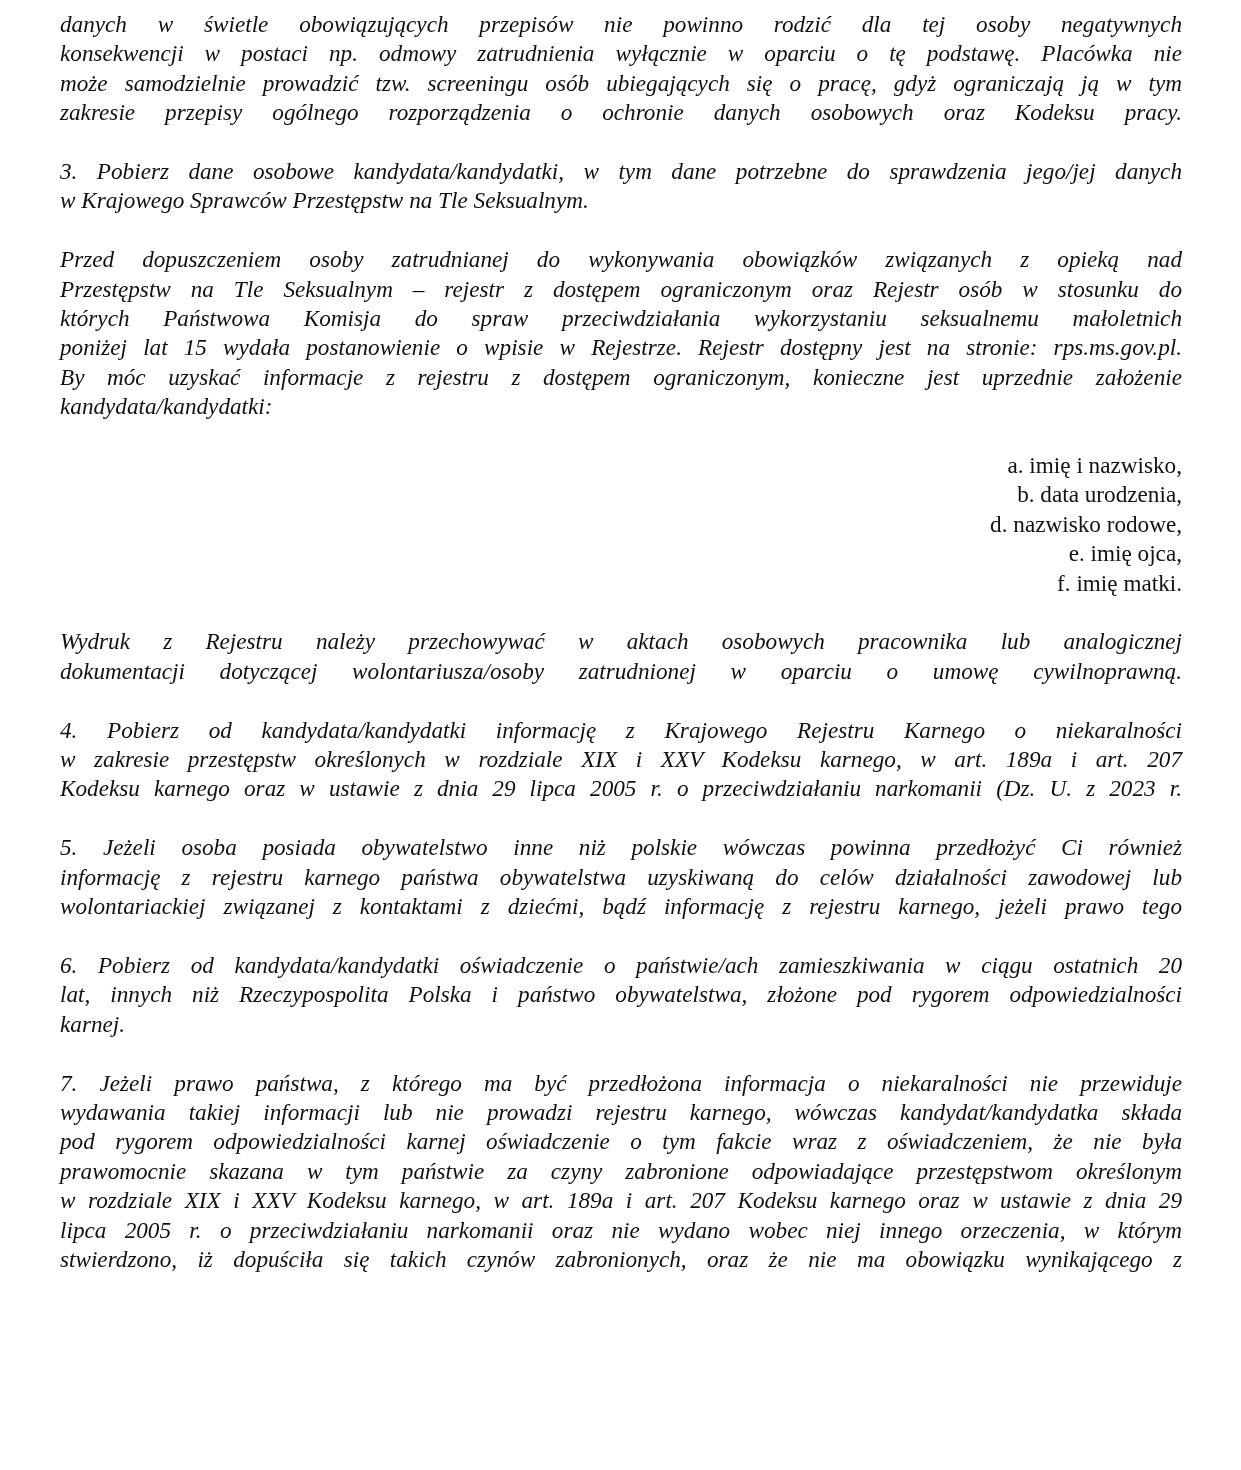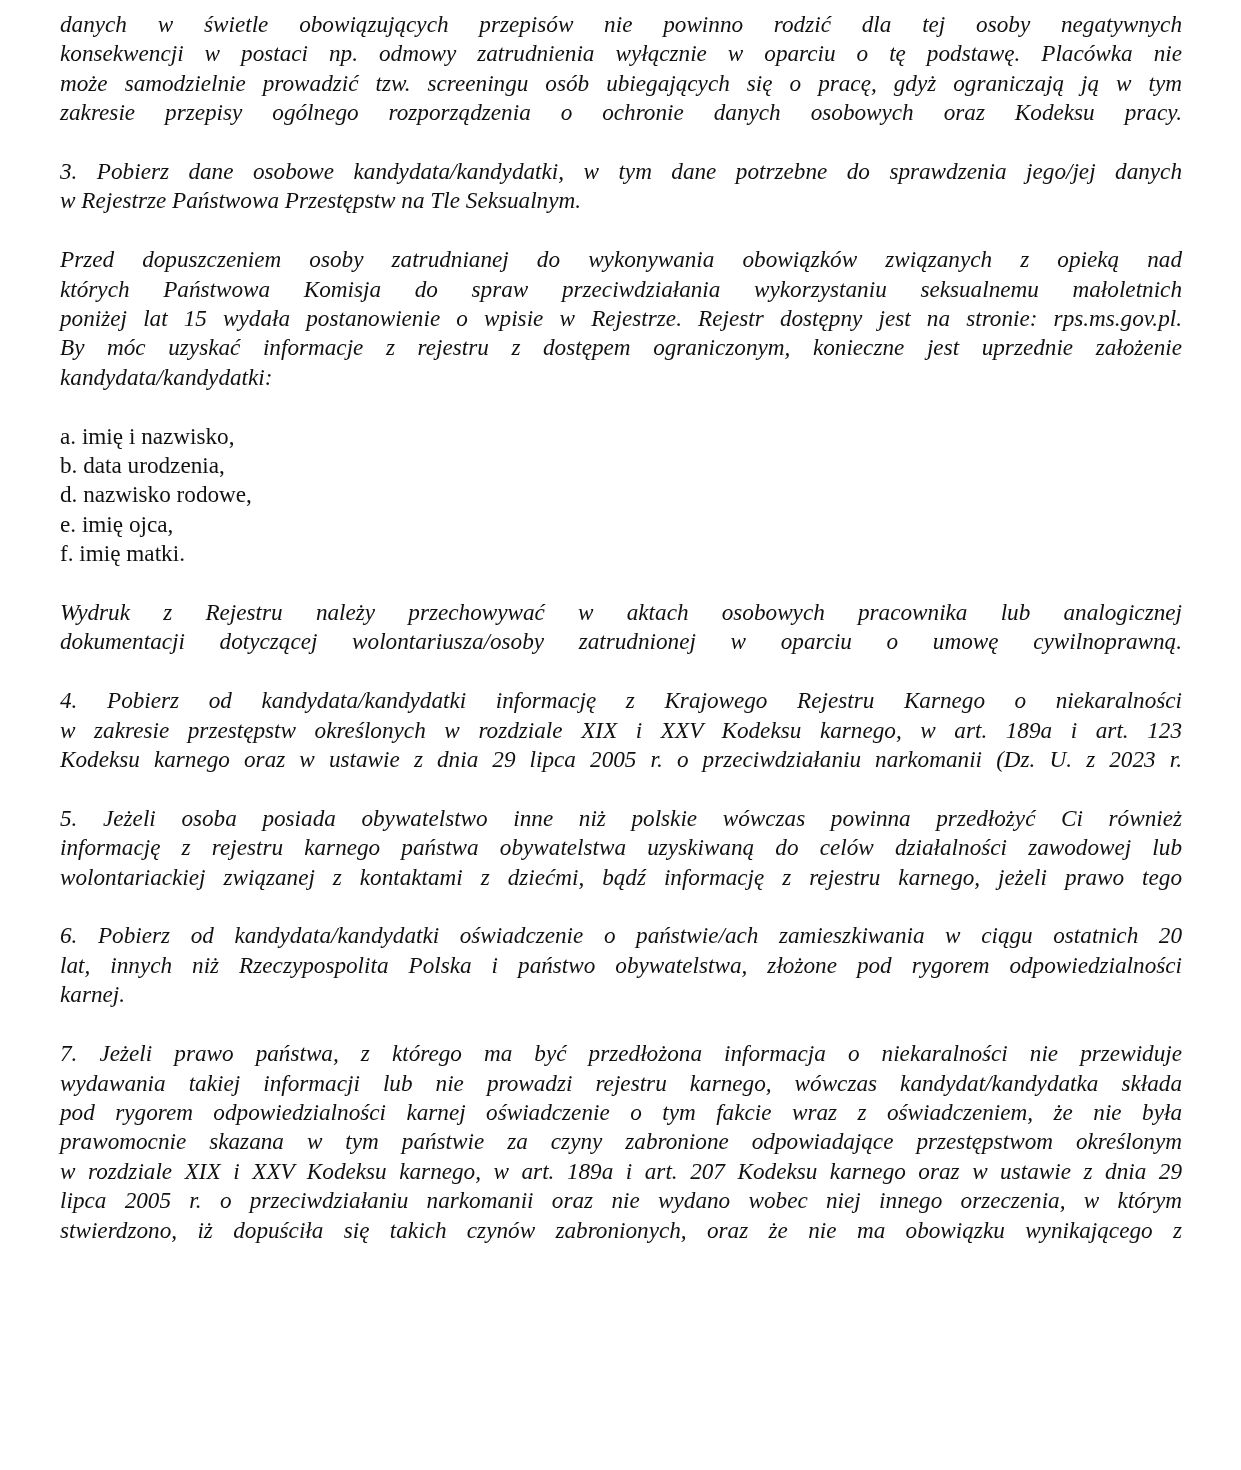--- a/index.html
+++ b/index.html
@@ -38,44 +38,46 @@
   .line.last {
     text-align-last: left;
   }
   .line.last-justified {
     text-align-last: justify;
   }
   .list {
     margin: 0 0 29.4px 0;
     padding: 0;
     list-style: none;
+    text-align: right;
   }
   .list li {
     display: block;
   }
 </style>
 </head>
 <body>
 
 <div class="page">
 
   <p class="para">
     <span class="line">danych w świetle obowiązujących przepisów nie powinno rodzić dla tej osoby negatywnych</span>
     <span class="line">konsekwencji w postaci np. odmowy zatrudnienia wyłącznie w oparciu o tę podstawę. Placówka nie</span>
     <span class="line">może samodzielnie prowadzić tzw. screeningu osób ubiegających się o pracę, gdyż ograniczają ją w tym</span>
     <span class="line last-justified">zakresie przepisy ogólnego rozporządzenia o ochronie danych osobowych oraz Kodeksu pracy.</span>
   </p>
 
   <p class="para">
     <span class="line">3. Pobierz dane osobowe kandydata/kandydatki, w tym dane potrzebne do sprawdzenia jego/jej danych</span>
-    <span class="line last">w Rejestrze Państwowa Przestępstw na Tle Seksualnym.</span>
+    <span class="line last">w Krajowego Sprawców Przestępstw na Tle Seksualnym.</span>
   </p>
 
   <p class="para">
     <span class="line">Przed dopuszczeniem osoby zatrudnianej do wykonywania obowiązków związanych z opieką nad</span>
+    <span class="line">Przestępstw na Tle Seksualnym – rejestr z dostępem ograniczonym oraz Rejestr osób w stosunku do</span>
     <span class="line">których Państwowa Komisja do spraw przeciwdziałania wykorzystaniu seksualnemu małoletnich</span>
     <span class="line">poniżej lat 15 wydała postanowienie o wpisie w Rejestrze. Rejestr dostępny jest na stronie: rps.ms.gov.pl.</span>
     <span class="line">By móc uzyskać informacje z rejestru z dostępem ograniczonym, konieczne jest uprzednie założenie</span>
     <span class="line last">kandydata/kandydatki:</span>
   </p>
 
   <ul class="list">
     <li>a. imię i nazwisko,</li>
     <li>b. data urodzenia,</li>
     <li>d. nazwisko rodowe,</li>
@@ -83,21 +85,21 @@
     <li>f. imię matki.</li>
   </ul>
 
   <p class="para">
     <span class="line">Wydruk z Rejestru należy przechowywać w aktach osobowych pracownika lub analogicznej</span>
     <span class="line last-justified">dokumentacji dotyczącej wolontariusza/osoby zatrudnionej w oparciu o umowę cywilnoprawną.</span>
   </p>
 
   <p class="para">
     <span class="line">4. Pobierz od kandydata/kandydatki informację z Krajowego Rejestru Karnego o niekaralności</span>
-    <span class="line">w zakresie przestępstw określonych w rozdziale XIX i XXV Kodeksu karnego, w art. 189a i art. 123</span>
+    <span class="line">w zakresie przestępstw określonych w rozdziale XIX i XXV Kodeksu karnego, w art. 189a i art. 207</span>
     <span class="line">Kodeksu karnego oraz w ustawie z dnia 29 lipca 2005 r. o przeciwdziałaniu narkomanii (Dz. U. z 2023 r.</span>
   </p>
 
   <p class="para">
     <span class="line">5. Jeżeli osoba posiada obywatelstwo inne niż polskie wówczas powinna przedłożyć Ci również</span>
     <span class="line">informację z rejestru karnego państwa obywatelstwa uzyskiwaną do celów działalności zawodowej lub</span>
     <span class="line">wolontariackiej związanej z kontaktami z dziećmi, bądź informację z rejestru karnego, jeżeli prawo tego</span>
   </p>
 
   <p class="para">

